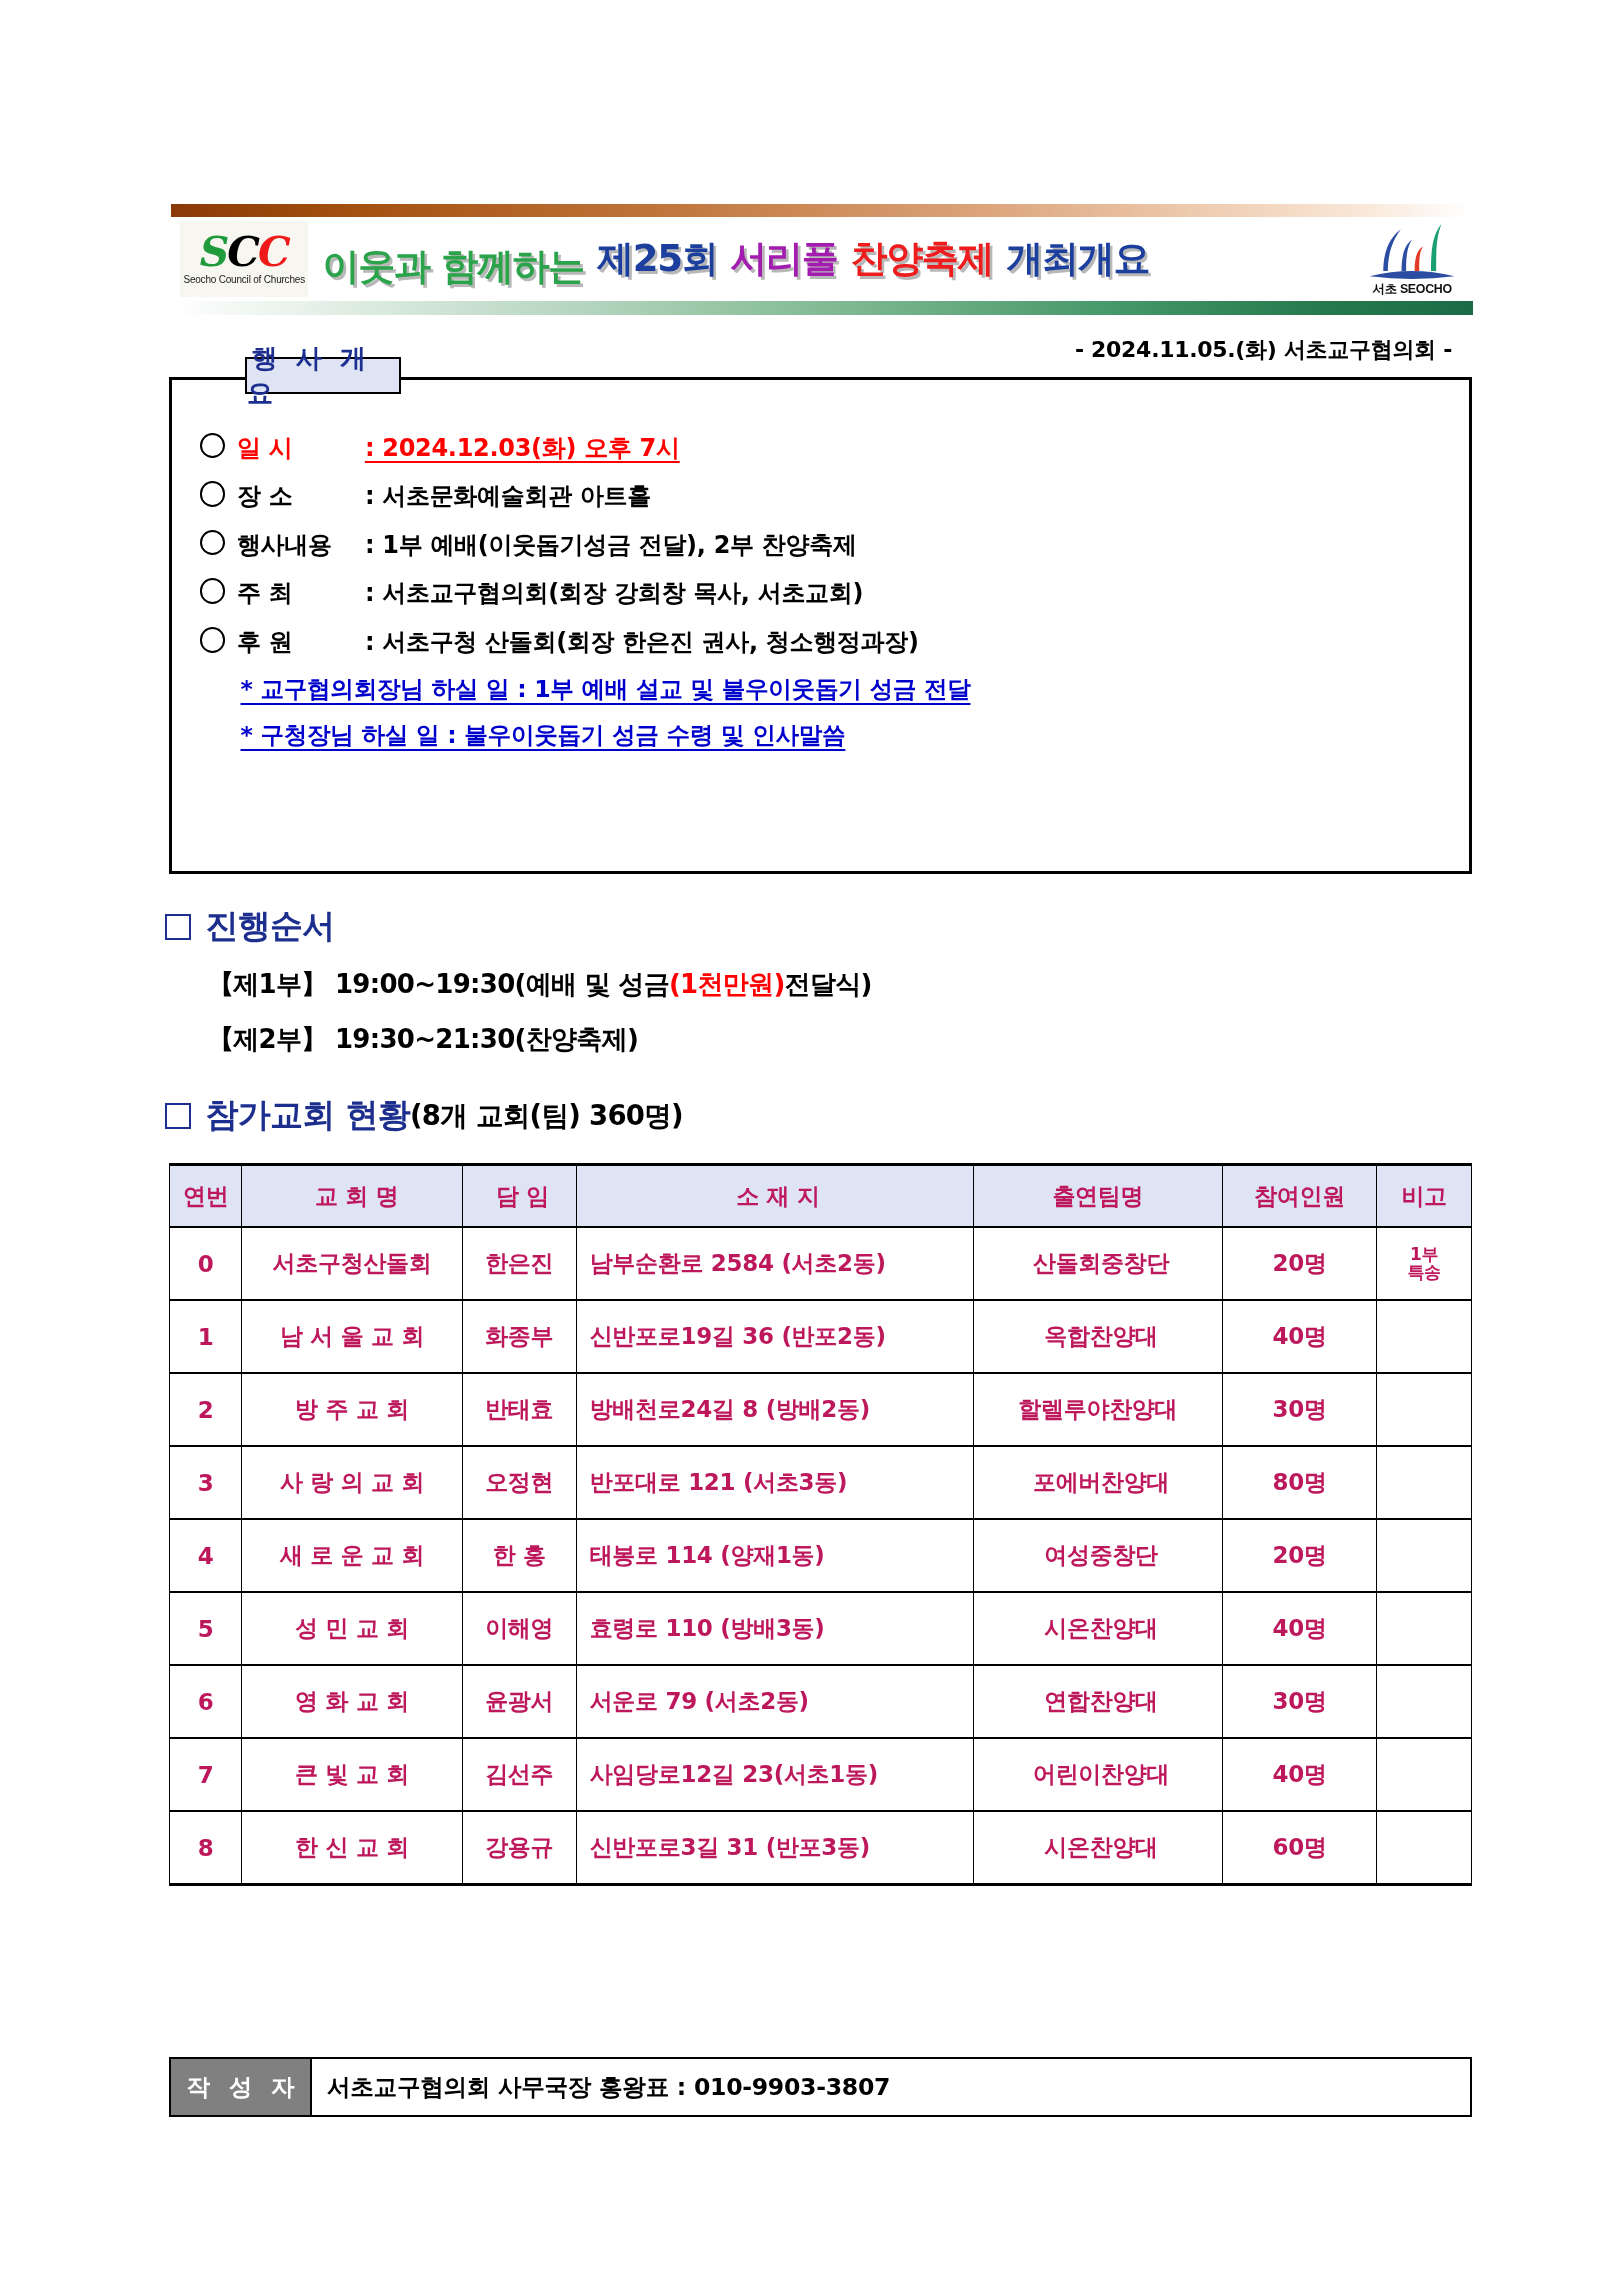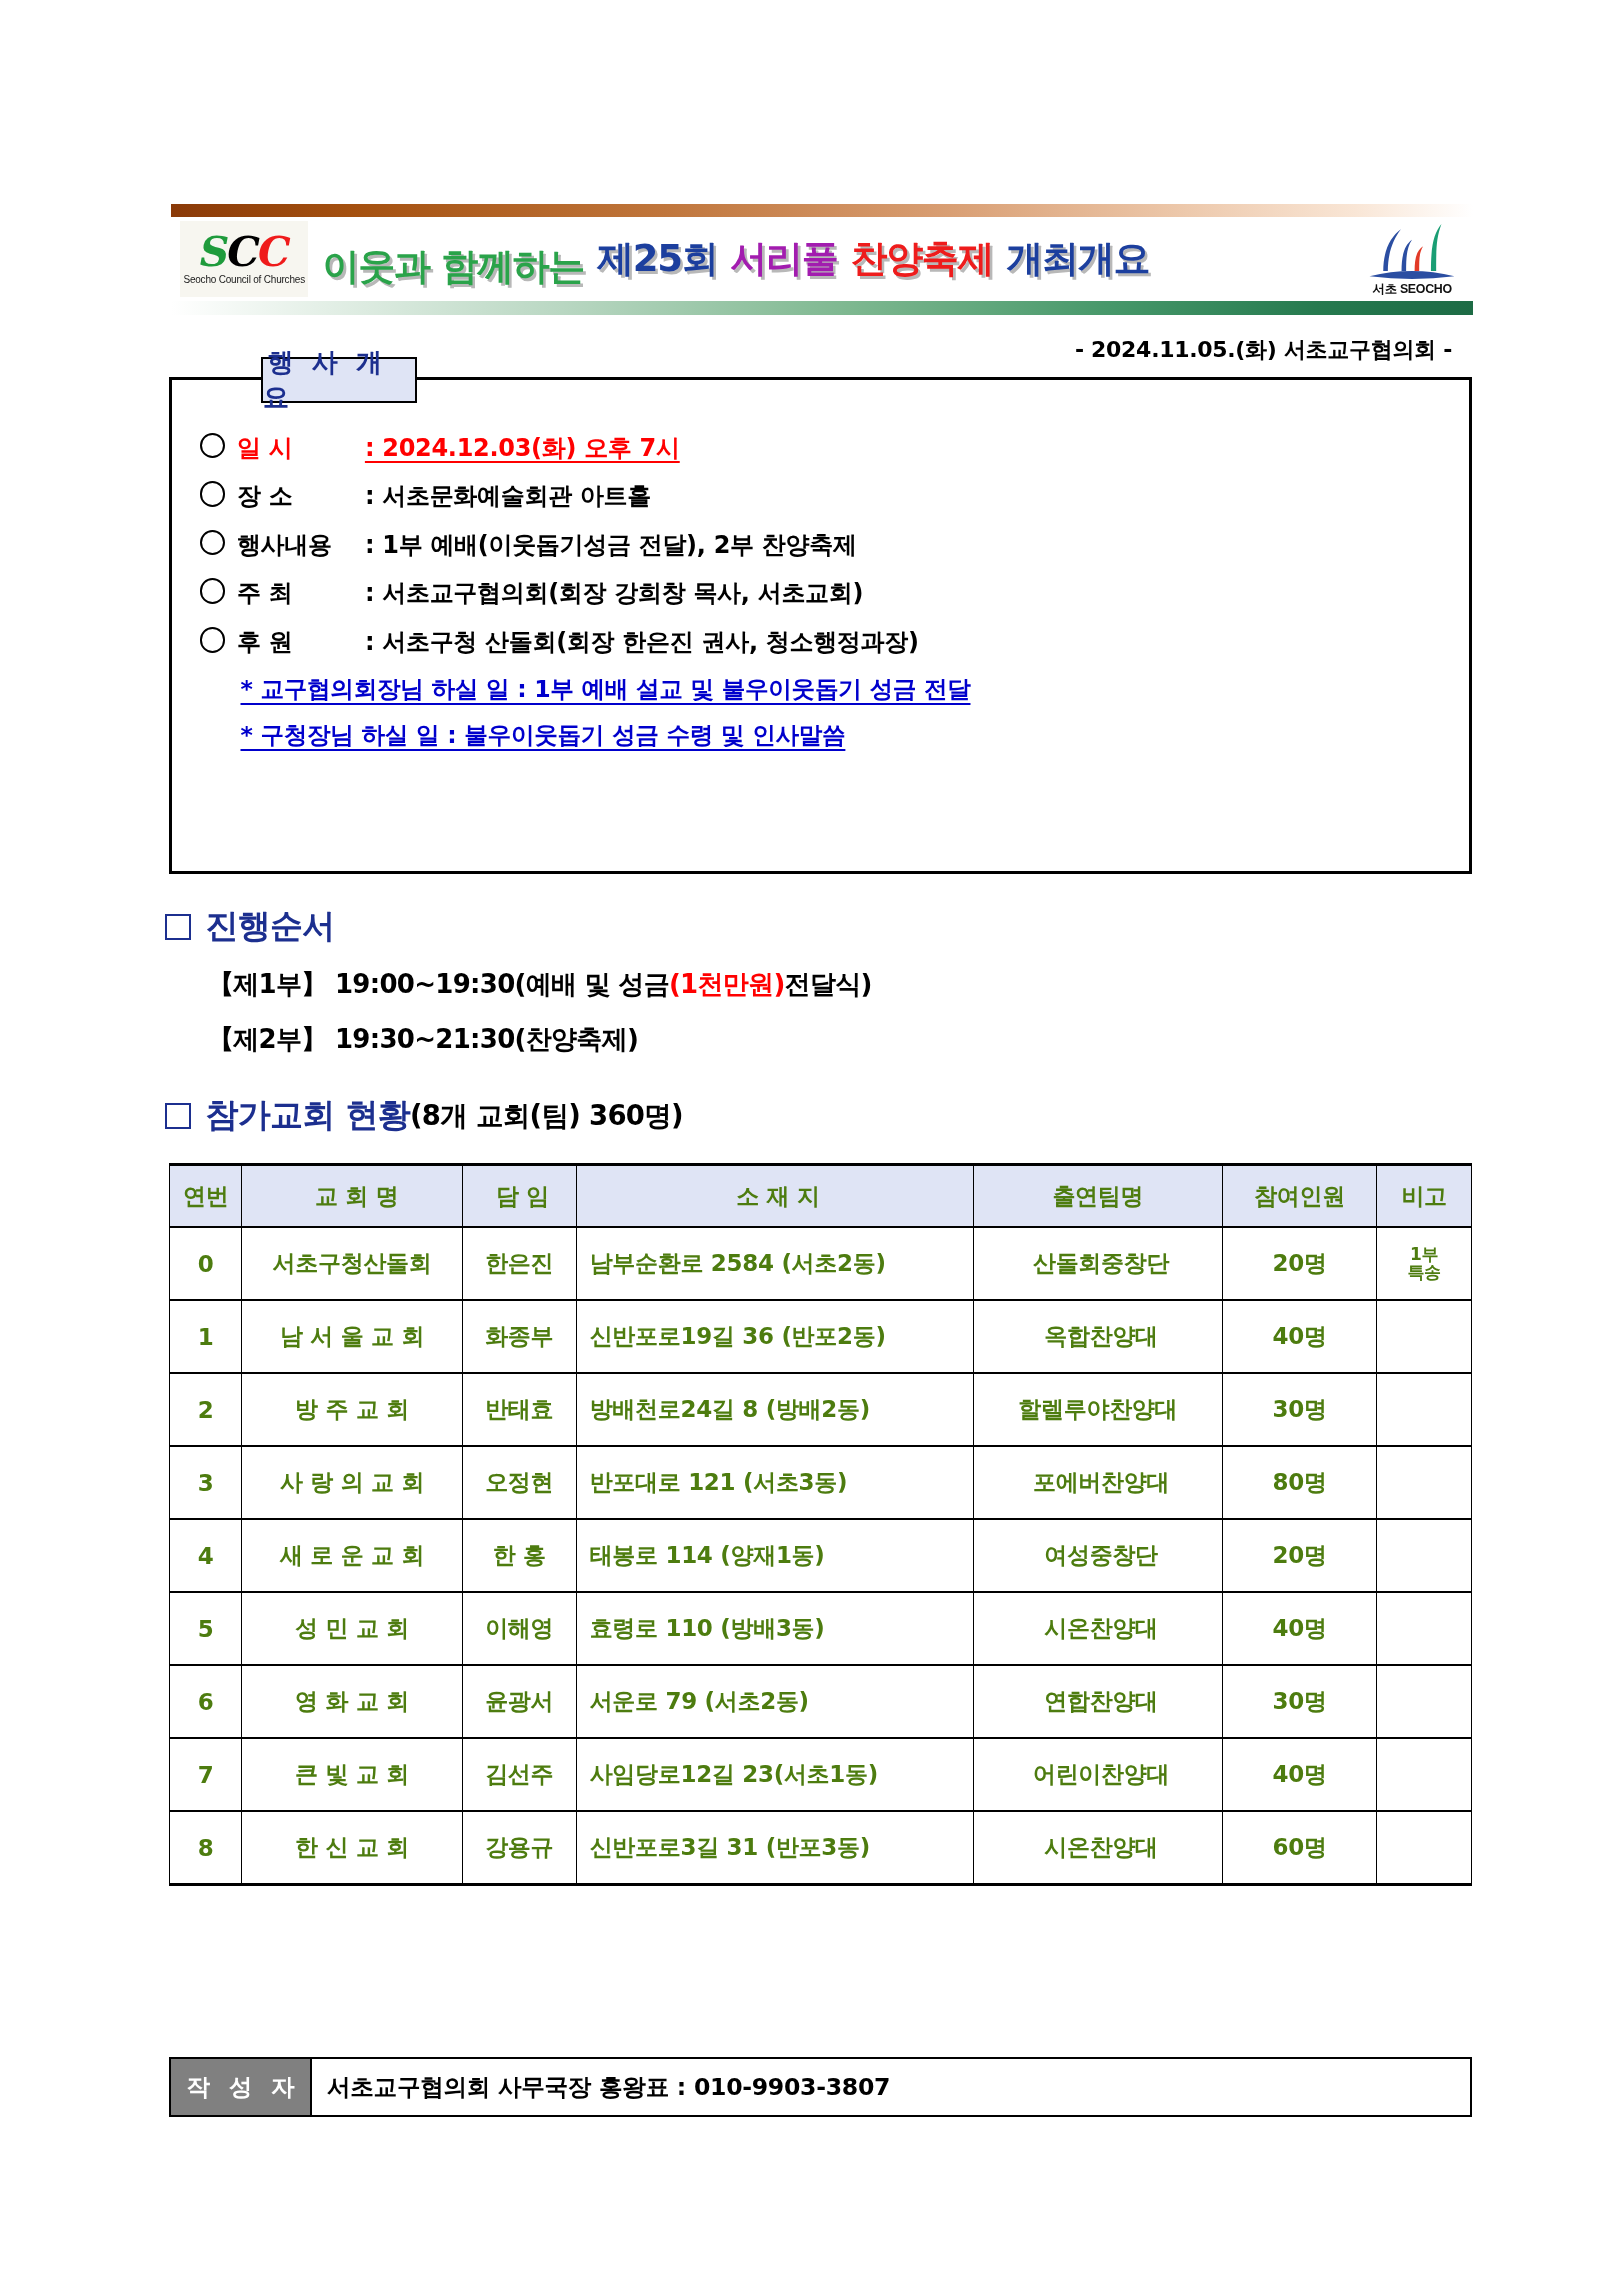--- a/index.html
+++ b/index.html
@@ -143,24 +143,24 @@
     left: 169px;
     top: 377px;
     width: 1303px;
     height: 497px;
     border: 3.3px solid #000;
     box-sizing: border-box;
     background: #fff;
   }
   .overview-label {
     position: absolute;
-    left: 261px;
+    left: 245px;
     top: 357px;
     width: 156px;
-    height: 46px;
+    height: 37px;
     background: #dfe4f5;
     border: 2.6px solid #000;
     box-sizing: border-box;
     display: flex;
     align-items: center;
     justify-content: center;
     color: #1c2f8f;
     font-weight: bold;
     font-size: 26px;
     letter-spacing: 4.6px;
@@ -258,21 +258,21 @@
   
   table.churches {
     position: absolute;
     left: 169px;
     top: 1163px;
     width: 1303px;
     border-collapse: collapse;
     table-layout: fixed;
     font-size: 23px;
     font-weight: bold;
-    color: #4d7c0f;
+    color: #be185d;
   }
   table.churches th,
   table.churches td {
     border: 1.3px solid #000;
     text-align: center;
     vertical-align: middle;
     letter-spacing: -0.3px;
     padding: 0;
   }
   table.churches thead th {

